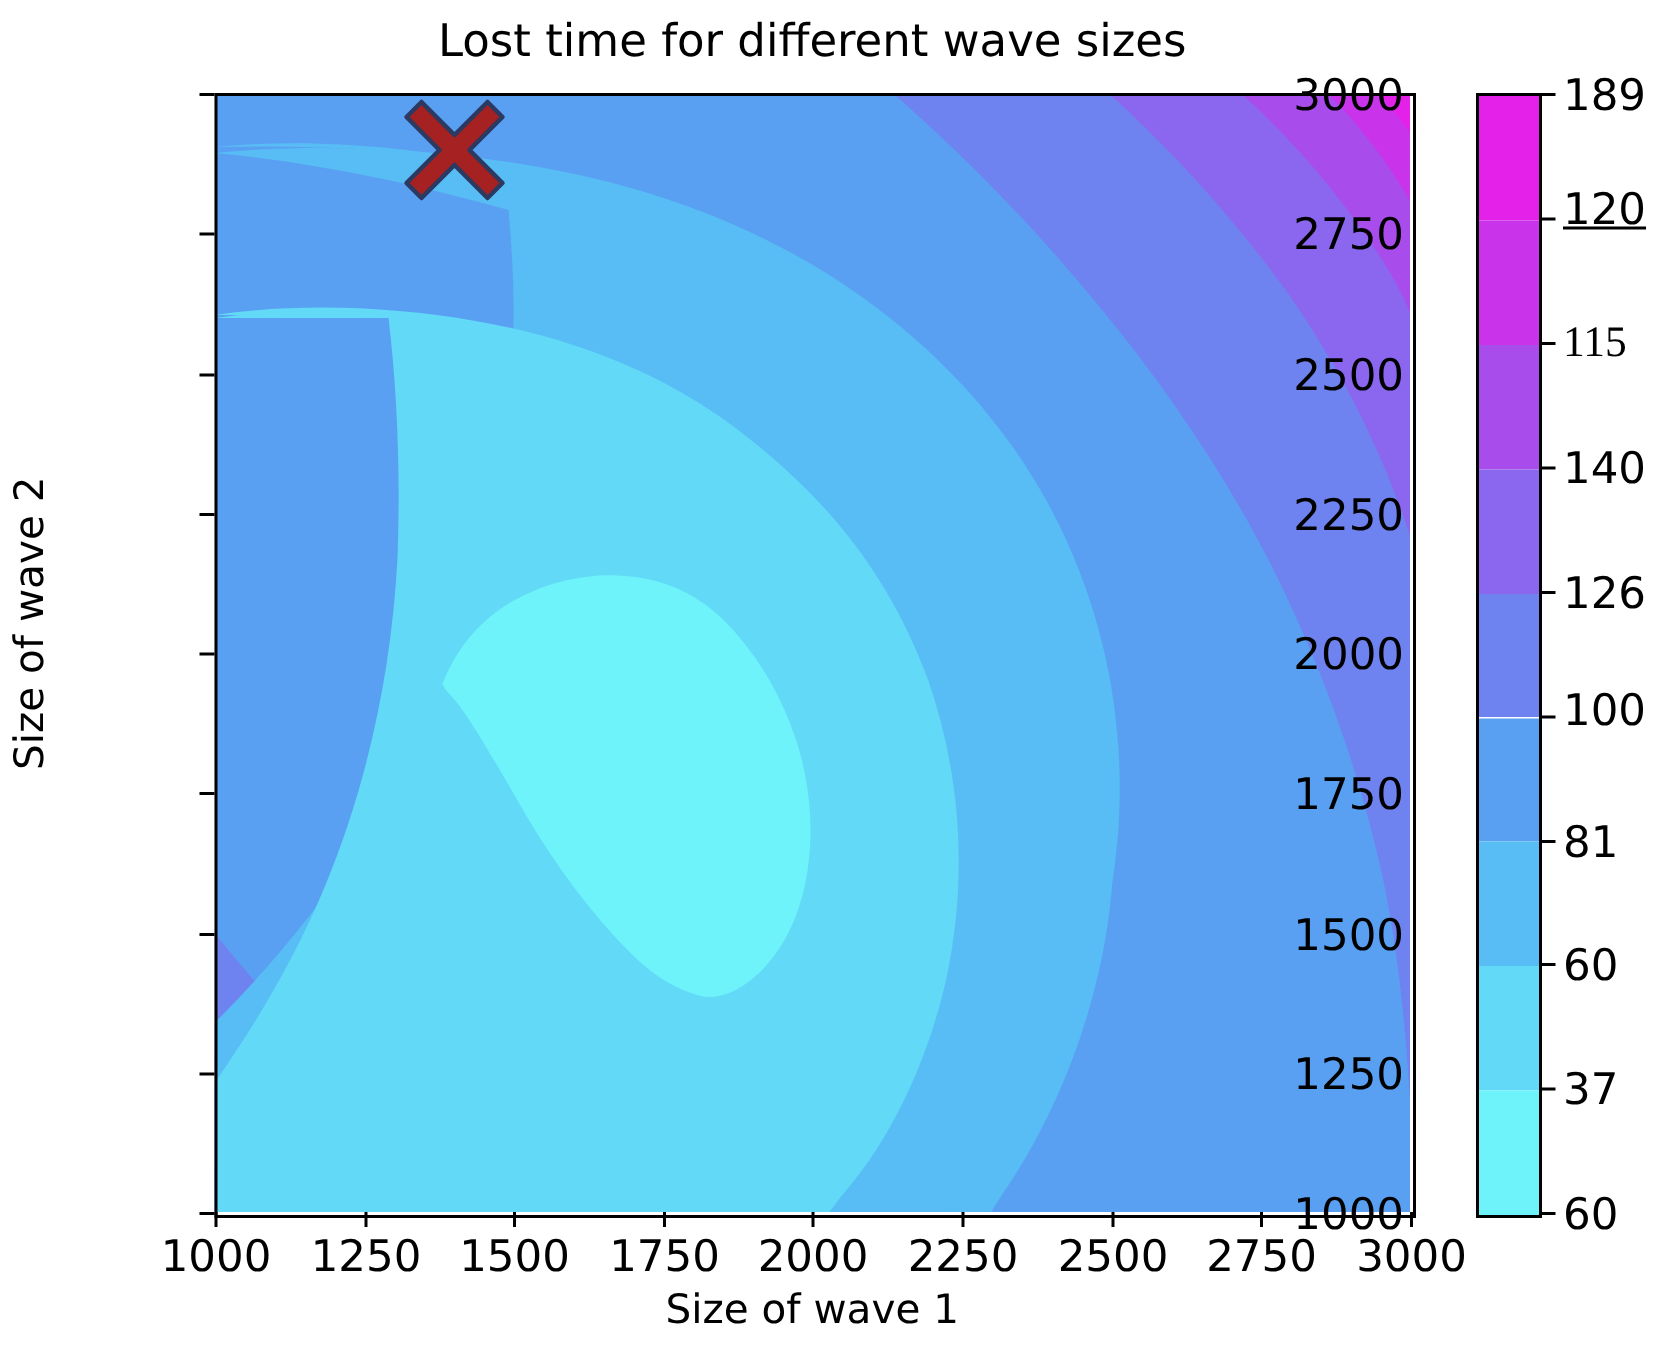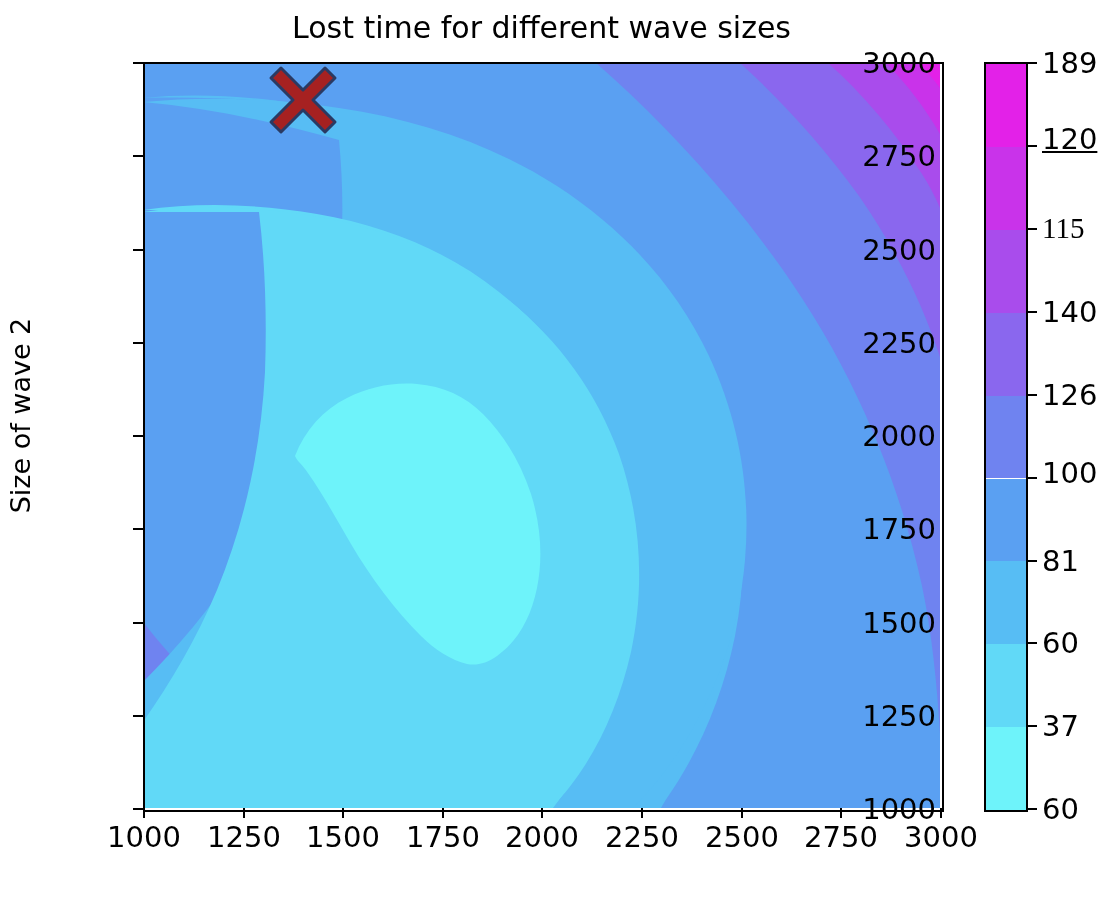--- a/index.html
+++ b/index.html
@@ -282,20 +282,21 @@
   <div class="tick-label-x" style="left:144px; top:820px;">1000</div>
   <div class="tick-label-x" style="left:244px; top:820px;">1250</div>
   <div class="tick-label-x" style="left:343px; top:820px;">1500</div>
   <div class="tick-label-x" style="left:443px; top:820px;">1750</div>
   <div class="tick-label-x" style="left:542px; top:820px;">2000</div>
   <div class="tick-label-x" style="left:642px; top:820px;">2250</div>
   <div class="tick-label-x" style="left:742px; top:820px;">2500</div>
   <div class="tick-label-x" style="left:841px; top:820px;">2750</div>
   <div class="tick-label-x" style="left:941px; top:820px;">3000</div>
 
+  <div class="axis-label-x">Size of wave 1</div>
   <div class="axis-label-y">Size of wave 2</div>
 
   <div id="cbar-wrap">
     <div id="cbar-gradient">
       <div class="cbar-band" style="top:0px;    height:82.9px; background:#e321e8;"></div>
       <div class="cbar-band" style="top:82.9px; height:82.9px; background:#c933ea;"></div>
       <div class="cbar-band" style="top:165.8px;height:82.9px; background:#a94cec;"></div>
       <div class="cbar-band" style="top:248.7px;height:82.9px; background:#8a67ee;"></div>
       <div class="cbar-band" style="top:331.6px;height:82.9px; background:#6f83f0;"></div>
       <div class="cbar-band" style="top:414.5px;height:82.9px; background:#5aa0f2;"></div>

